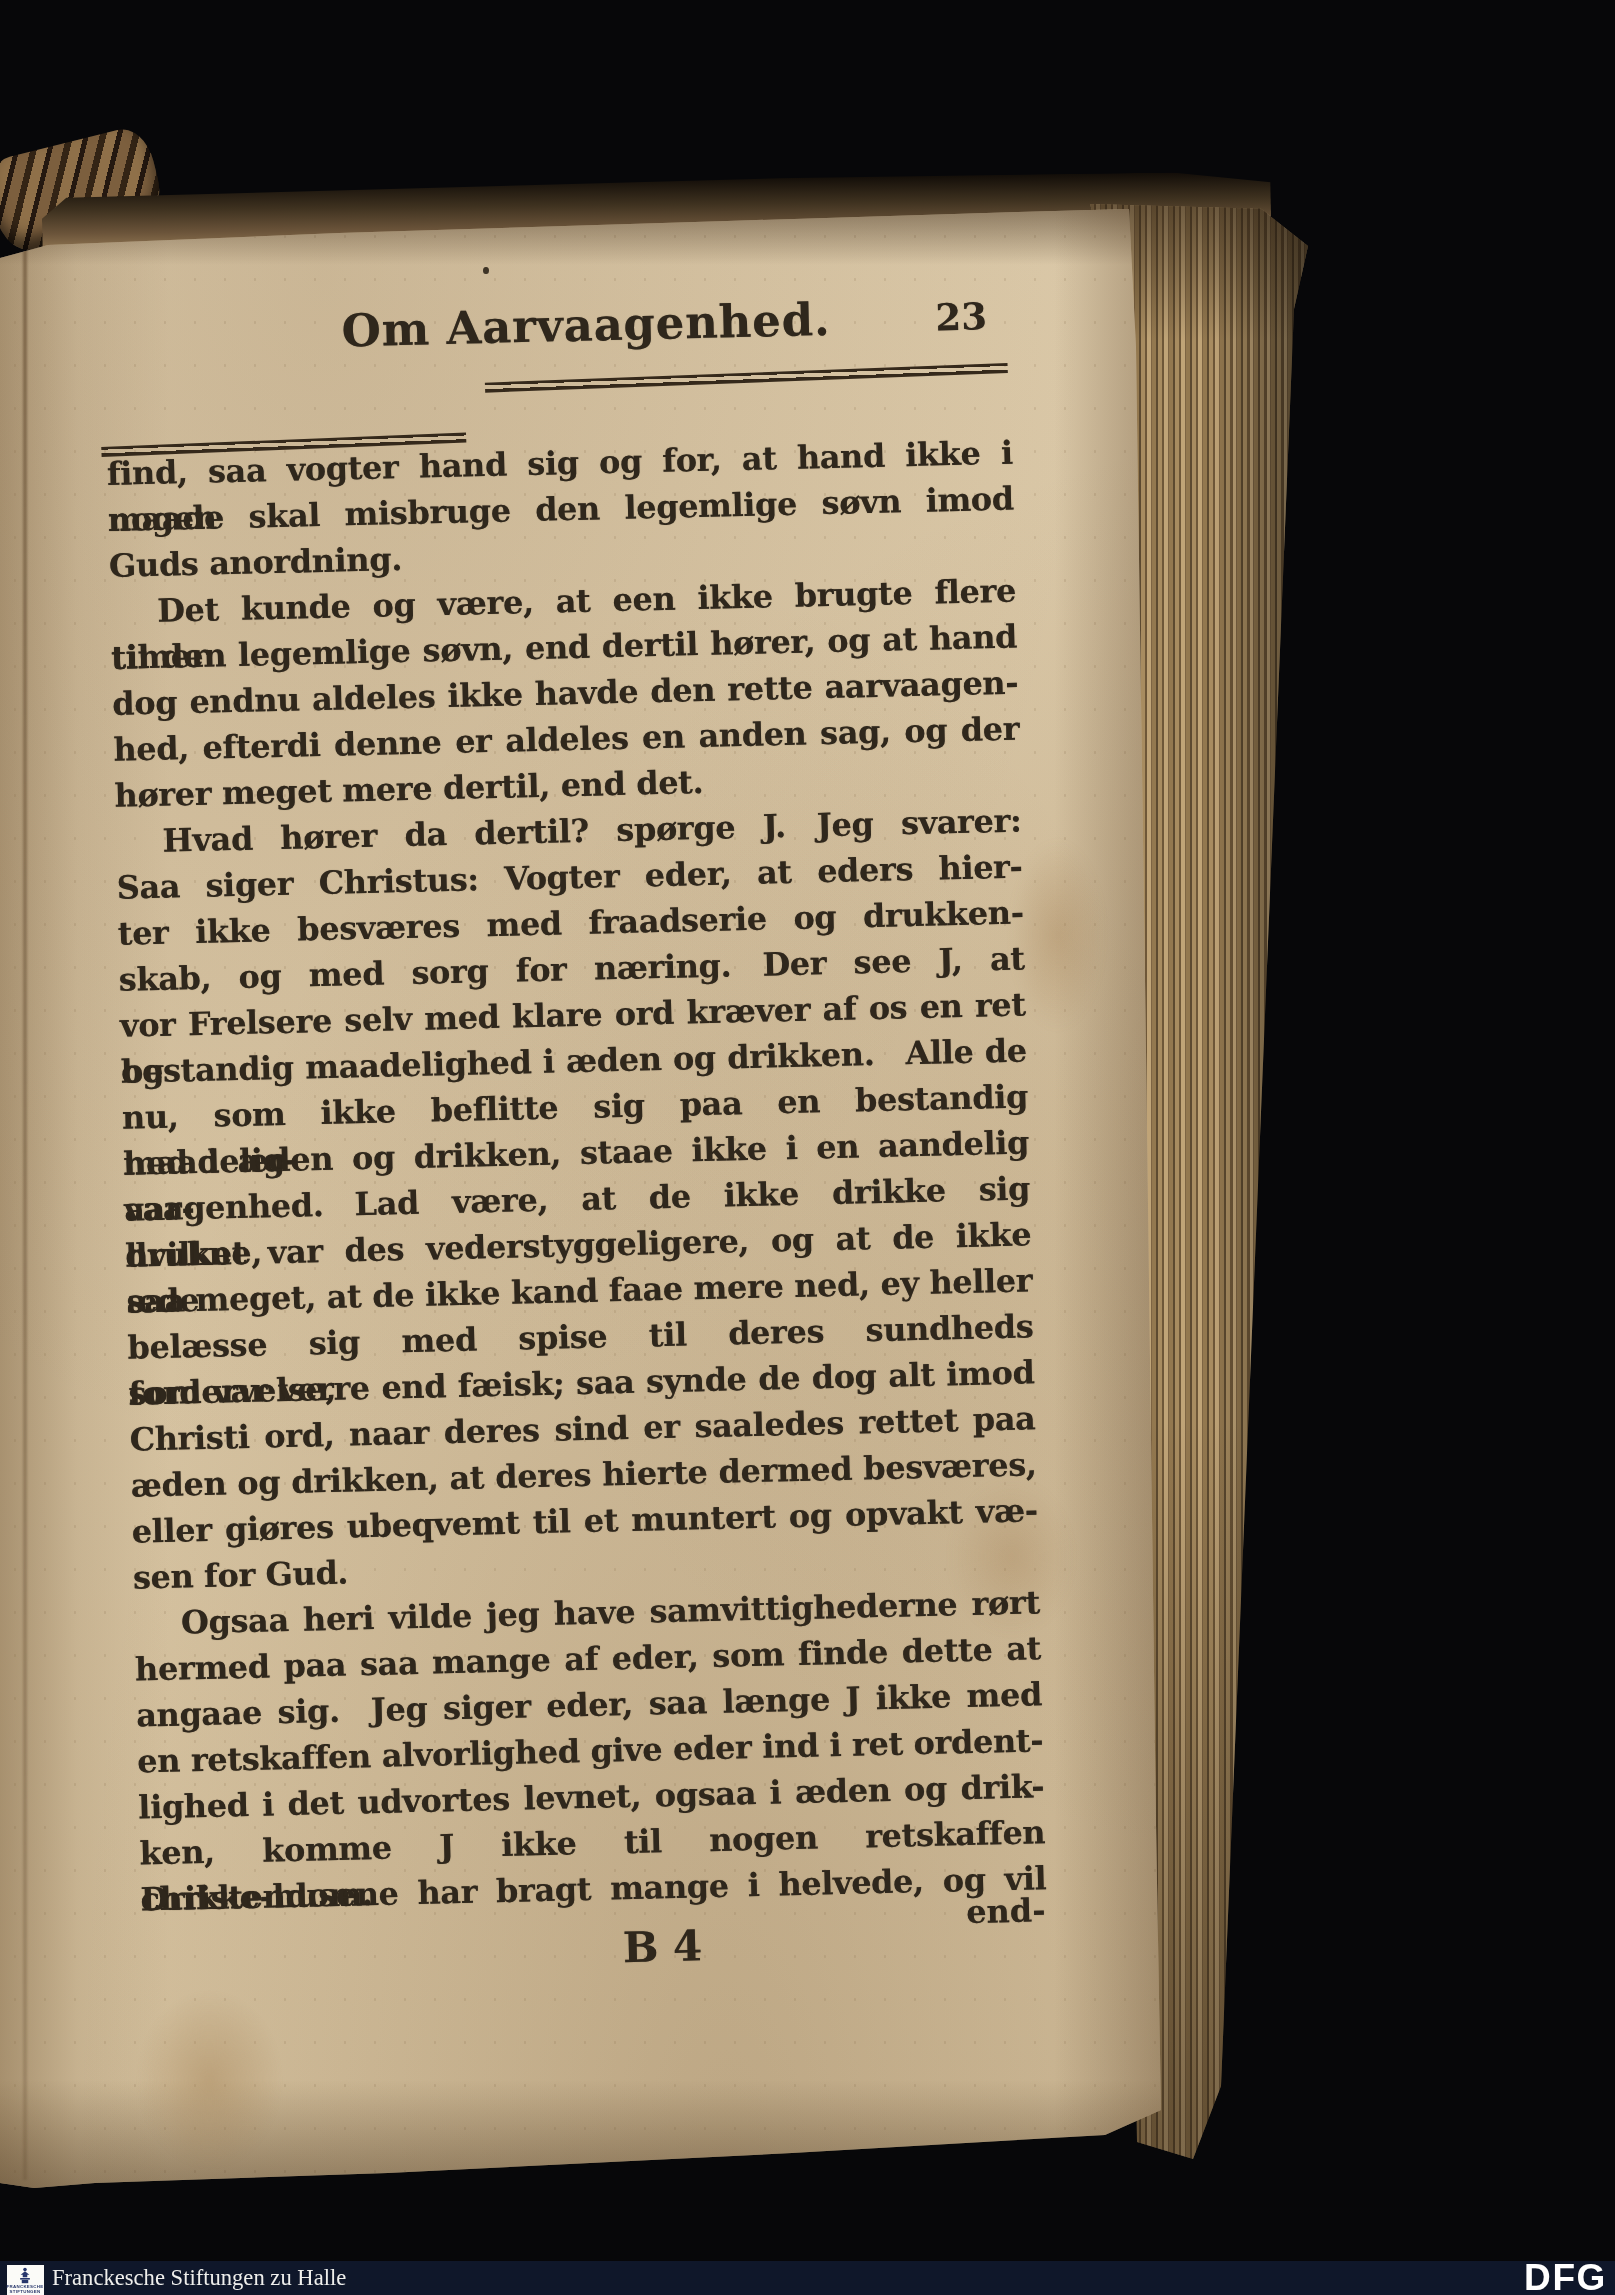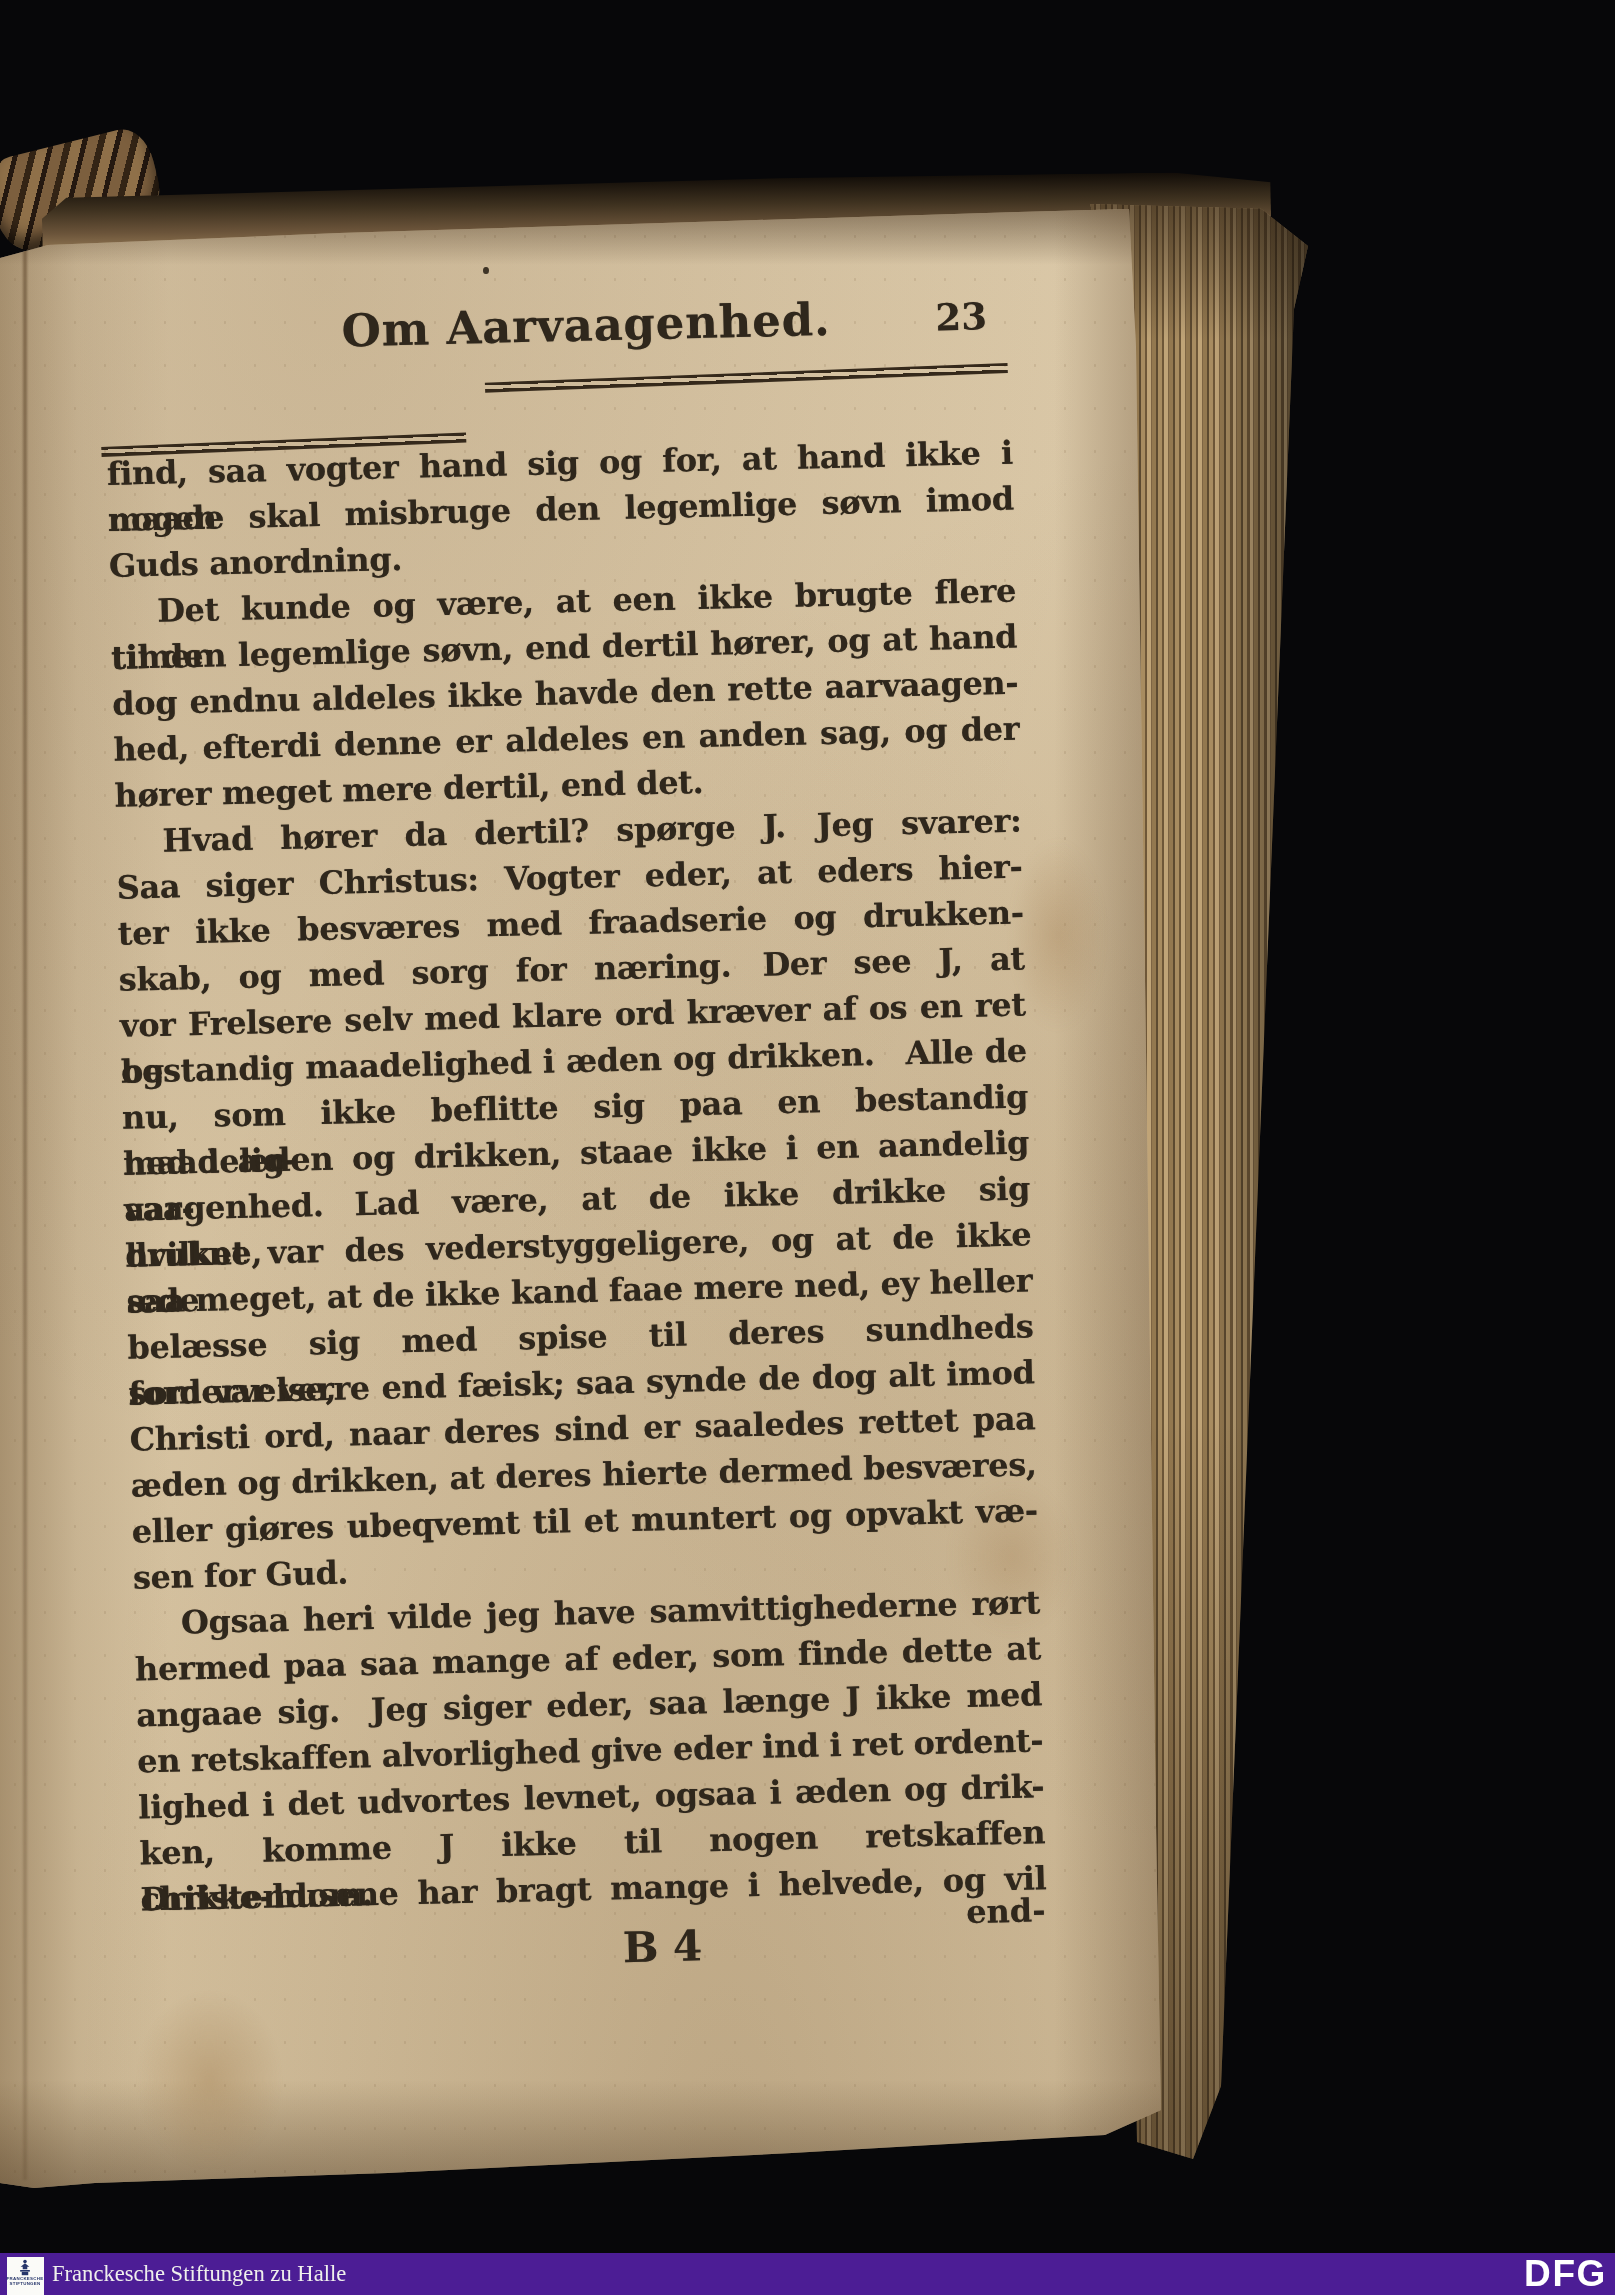--- a/index.html
+++ b/index.html
@@ -65,21 +65,21 @@
   .bodytext{position:absolute;left:0;top:144px;width:906px;}
   .line{height:46px;font-size:32px;line-height:46px;letter-spacing:-0.4px;
     text-align:justify;text-align-last:justify;}
   .line.short{text-align-last:left;}
   .line.indent{text-indent:47px;}
   .sigrow{position:absolute;left:0;top:1617px;width:906px;height:73px;font-size:32px;}
   .sig{position:absolute;left:481px;top:11.3px;font-size:42px;}
   .catch{position:absolute;right:1.6px;top:-11.3px;font-size:32px;}
 
   
-  .footer{position:absolute;left:0;bottom:0;width:1615px;height:42px;background:#4c1d95;}
+  .footer{position:absolute;left:0;bottom:0;width:1615px;height:34px;background:#0f172a;}
   .logo-box{position:absolute;left:6.5px;top:4px;width:37px;height:38px;background:#fbfbf8;
     display:flex;flex-direction:column;align-items:center;justify-content:flex-start;padding-top:1.6px;box-sizing:border-box;}
   .logo-box svg{display:block;}
   .logo-text{font-family:"Liberation Sans",sans-serif;font-size:4.4px;line-height:5.3px;
     letter-spacing:0.3px;color:#27366b;text-align:center;font-weight:700;}
   .inst{position:absolute;left:52px;top:50%;transform:translateY(-50%);
     font-family:"Liberation Serif",serif;font-size:22.6px;color:#efefec;}
   .dfg{position:absolute;right:8px;top:50%;transform:translateY(-50%);
     font-family:"Liberation Sans",sans-serif;font-weight:900;font-size:37px;color:#ffffff;letter-spacing:1.6px;}
 </style>

